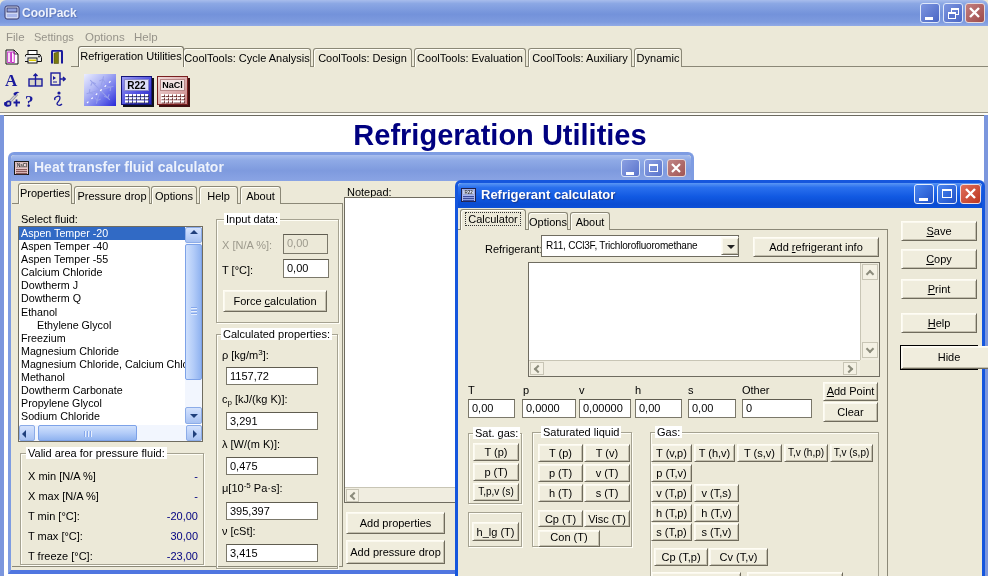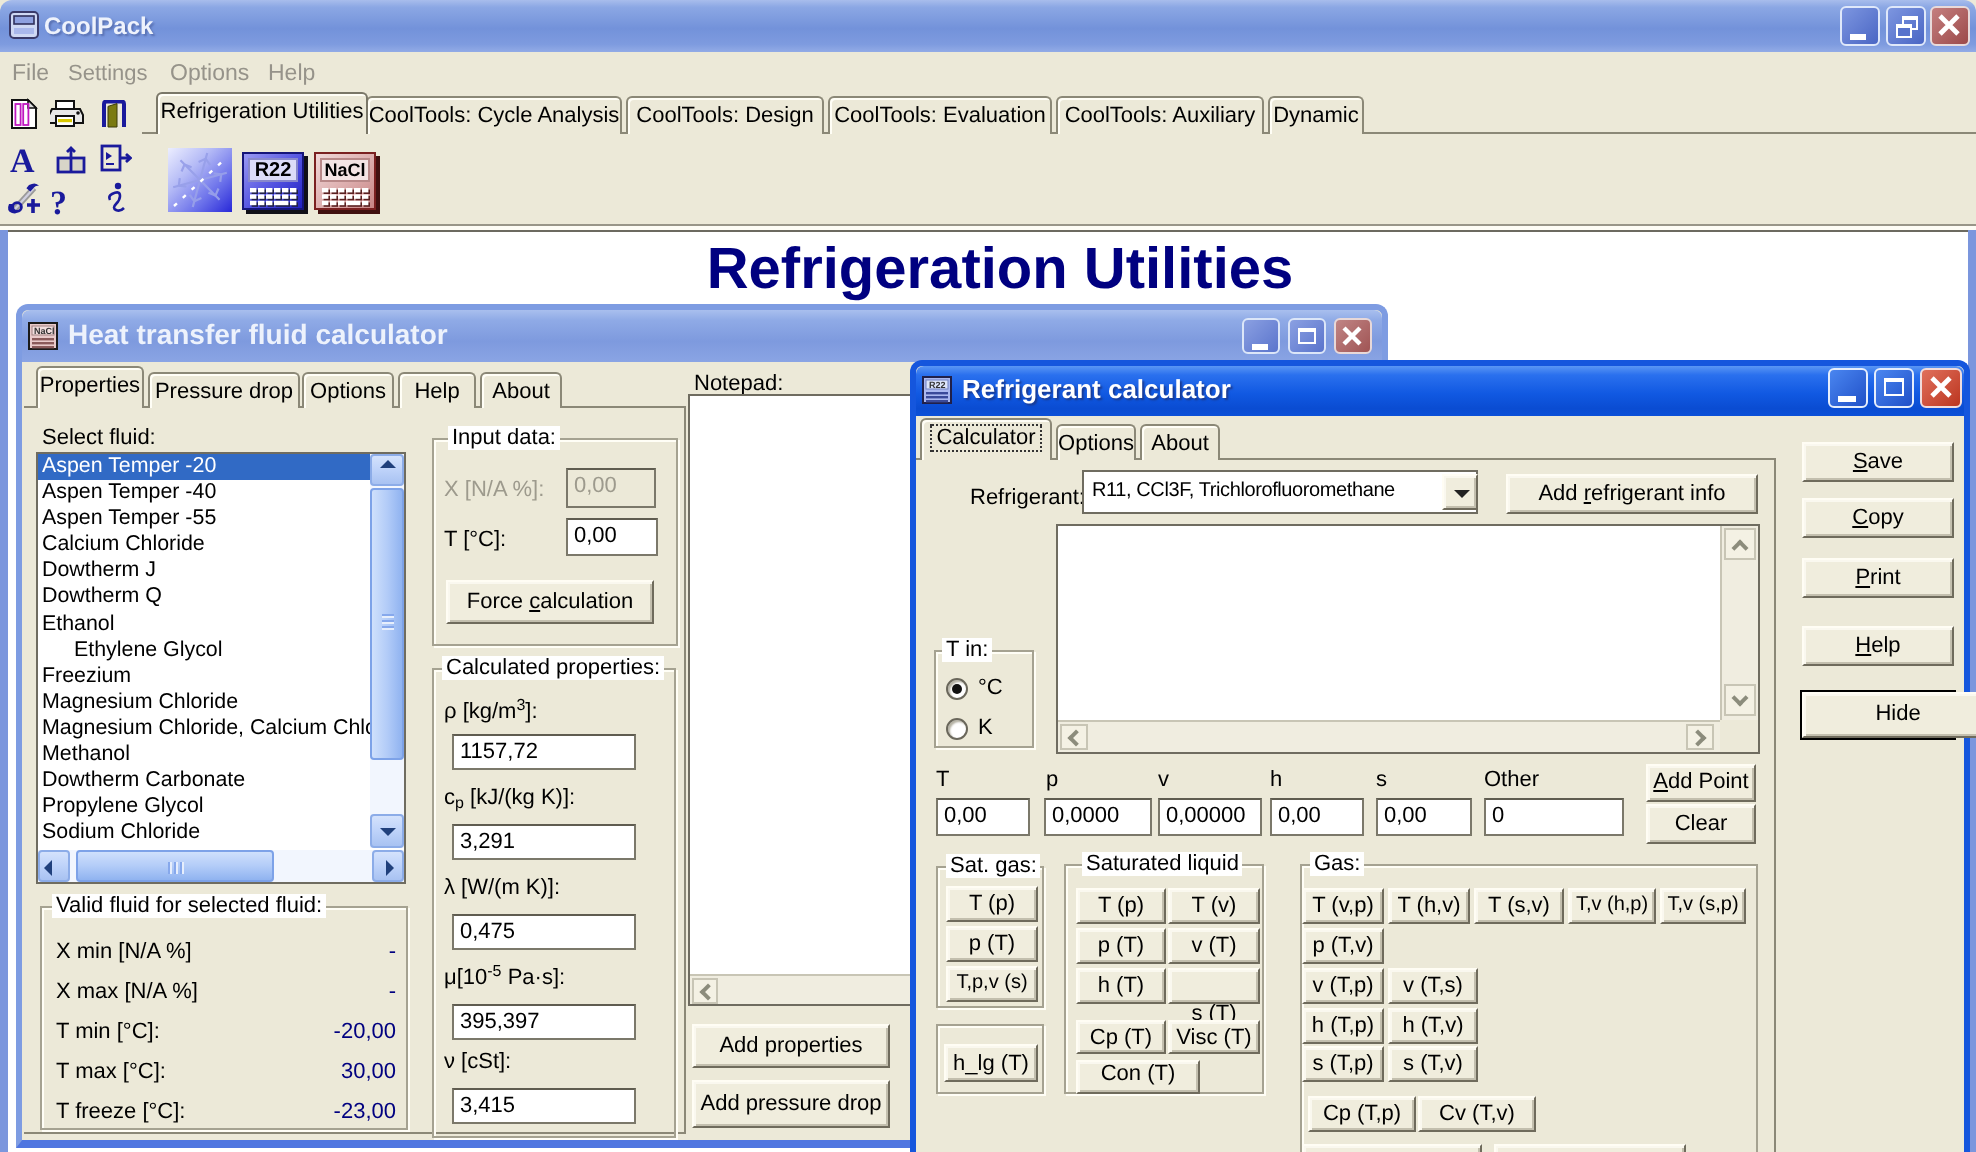--- a/index.html
+++ b/index.html
@@ -282,21 +282,21 @@
       <div class="arr" style="left:2px;top:4px;border-right-color:#20407c;border-left-width:0"></div>
     </div>
  <div class="thumbh" style="left:27px;top:270px;width:99px;height:16px">
       <div class="grip" style="left:45px;top:5px;width:9px;height:6px"></div>
     </div>
  <div class="sbb" style="left:175px;top:270px;width:16px;height:16px">
       <div class="arr" style="left:6px;top:4px;border-left-color:#20407c;border-right-width:0"></div>
     </div>
 
  <div class="group" style="left:9px;top:298px;width:184px;height:112px">
-  <div class="glabel" style="left:5px">Valid fluid for selected fluid:</div>
+  <div class="glabel" style="left:5px">Valid area for pressure fluid:</div>
   <div class="ab" style="left:7px;top:16px">X min [N/A %]</div>
       <div class="ab navy" style="right:5px;top:16px">-</div>
   <div class="ab" style="left:7px;top:36px">X max [N/A %]</div>
       <div class="ab navy" style="right:5px;top:36px">-</div>
   <div class="ab" style="left:7px;top:56px">T min [°C]:</div>
       <div class="ab navy" style="right:5px;top:56px">-20,00</div>
   <div class="ab" style="left:7px;top:76px">T max [°C]:</div>
       <div class="ab navy" style="right:5px;top:76px">30,00</div>
   <div class="ab" style="left:7px;top:96px">T freeze [°C]:</div>
       <div class="ab navy" style="right:5px;top:96px">-23,00</div>
@@ -369,27 +369,20 @@
  <div class="ab" style="left:27px;top:60px">Refrigerant:</div>
  <div class="ab" style="left:83px;top:52px;width:198px;height:22px;background:#fff;border:1px solid #6f6c60">
   <div class="ab" style="left:4px;top:4px;font-size:10px;letter-spacing:-0.2px">R11, CCl3F, Trichlorofluoromethane</div>
   <div class="btn" style="left:179px;top:1px;width:18px;height:18px">
         <div class="arr" style="left:5px;top:7px;border-top-color:#222;border-bottom-width:0"></div>
       </div>
  </div>
  <div class="btn" style="left:295px;top:54px;width:126px;height:20px;padding-top:3px">Add <u>r</u>efrigerant info</div>
 
 
- <div class="group" style="left:9px;top:142px;width:50px;height:49px">
-  <div class="glabel" style="left:3px">T in:</div>
-  <div class="radio on" style="left:5px;top:13px"></div>
-      <div class="ab" style="left:21px;top:12px">°C</div>
-  <div class="radio" style="left:5px;top:33px"></div>
-      <div class="ab" style="left:21px;top:32px">K</div>
- </div>
 
  <div class="ab" style="left:70px;top:79px;width:352px;height:115px;background:#fff;border:1px solid #6f6c60">
   <div class="ab" style="left:331px;top:0;width:19px;height:97px;background:#f0ede0;border-left:1px solid #c8c5b5">
    <div class="ab" style="left:1px;top:1px;width:16px;height:16px;background:#f4f1e4;border:1px solid #c8c5b5">
           <div class="chev" style="left:4px;top:6px;transform:rotate(45deg)"></div>
         </div>
    <div class="ab" style="left:1px;top:79px;width:16px;height:16px;background:#f4f1e4;border:1px solid #c8c5b5">
           <div class="chev" style="left:4px;top:3px;transform:rotate(-135deg)"></div>
         </div>
   </div>
@@ -429,21 +422,21 @@
   <div class="btn" style="left:3px;top:9px;width:47px;height:19px;padding-top:3px">h_lg (T)</div>
  </div>
 
  <div class="group" style="left:74px;top:249px;width:100px;height:115px">
   <div class="glabel" style="left:8px">Saturated liquid</div>
   <div class="btn" style="left:5px;top:11px;width:45px;height:18px;padding-top:2px">T (p)</div>
   <div class="btn" style="left:51px;top:11px;width:46px;height:18px;padding-top:2px">T (v)</div>
   <div class="btn" style="left:5px;top:31px;width:45px;height:18px;padding-top:2px">p (T)</div>
   <div class="btn" style="left:51px;top:31px;width:46px;height:18px;padding-top:2px">v (T)</div>
   <div class="btn" style="left:5px;top:51px;width:45px;height:18px;padding-top:2px">h (T)</div>
-  <div class="btn" style="left:51px;top:51px;width:46px;height:18px;padding-top:16px">s (T)</div>
+  <div class="btn" style="left:51px;top:51px;width:46px;height:18px;padding-top:2px">s (T)</div>
   <div class="btn" style="left:5px;top:77px;width:45px;height:17px;padding-top:2px">Cp (T)</div>
   <div class="btn" style="left:51px;top:77px;width:46px;height:17px;padding-top:2px">Visc (T)</div>
   <div class="btn" style="left:5px;top:97px;width:62px;height:17px;padding-top:0">Con (T)</div>
  </div>
 
  <div class="group" style="left:192px;top:249px;width:229px;height:144px;border-bottom:none;box-shadow:inset 1px 1px 0 #fffef6">
   <div class="glabel" style="left:4px">Gas:</div>
   <div class="btn" style="left:0px;top:11px;width:41px;height:18px;padding-top:2px">T (v,p)</div>
   <div class="btn" style="left:43px;top:11px;width:41px;height:18px;padding-top:2px">T (h,v)</div>
   <div class="btn" style="left:86px;top:11px;width:45px;height:18px;padding-top:2px">T (s,v)</div>

